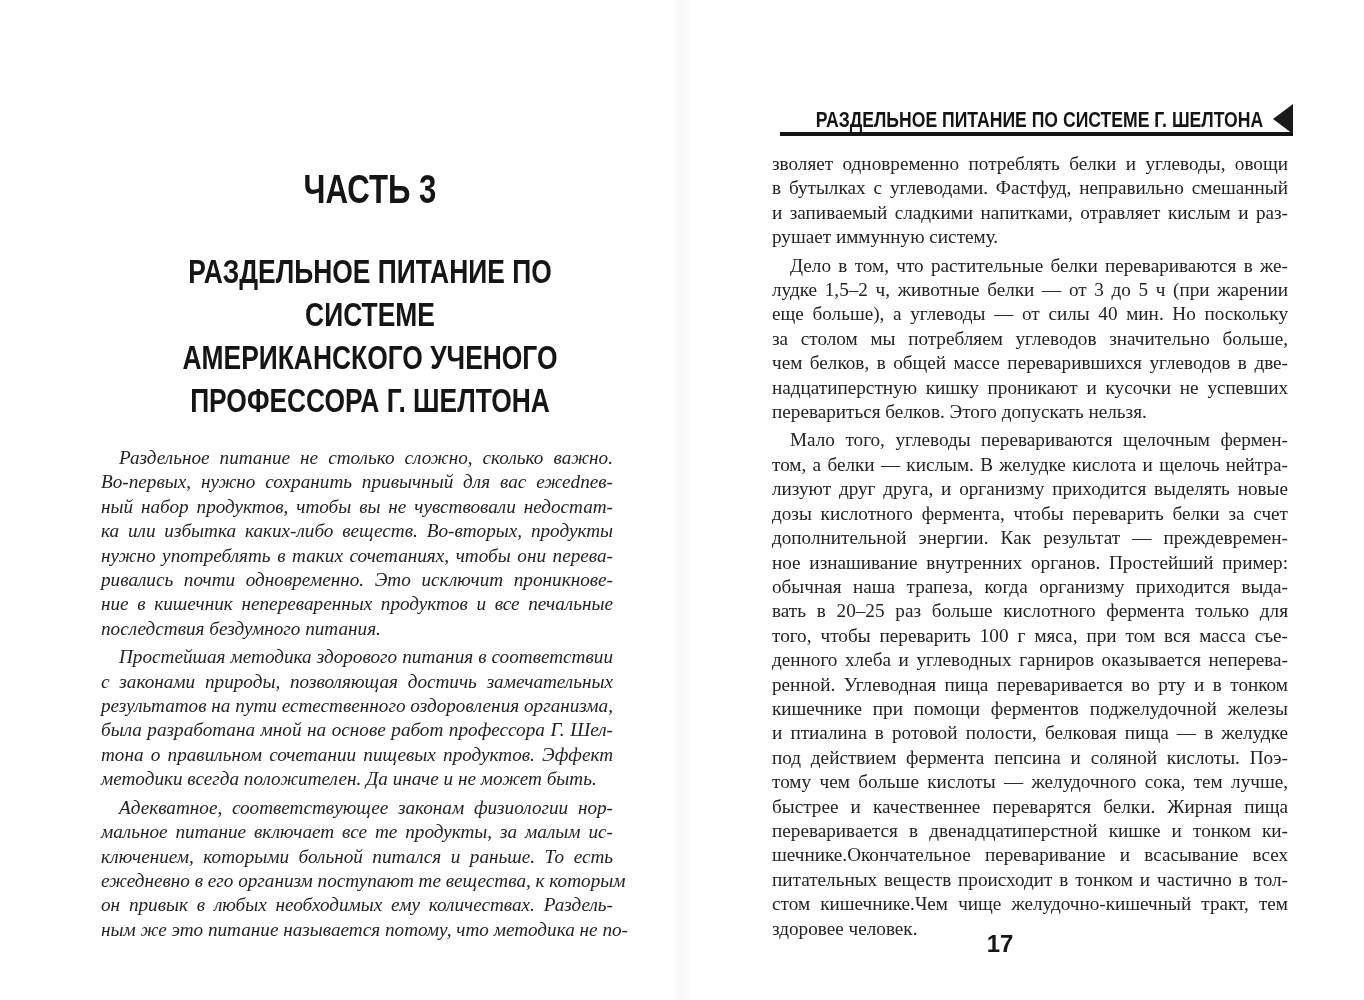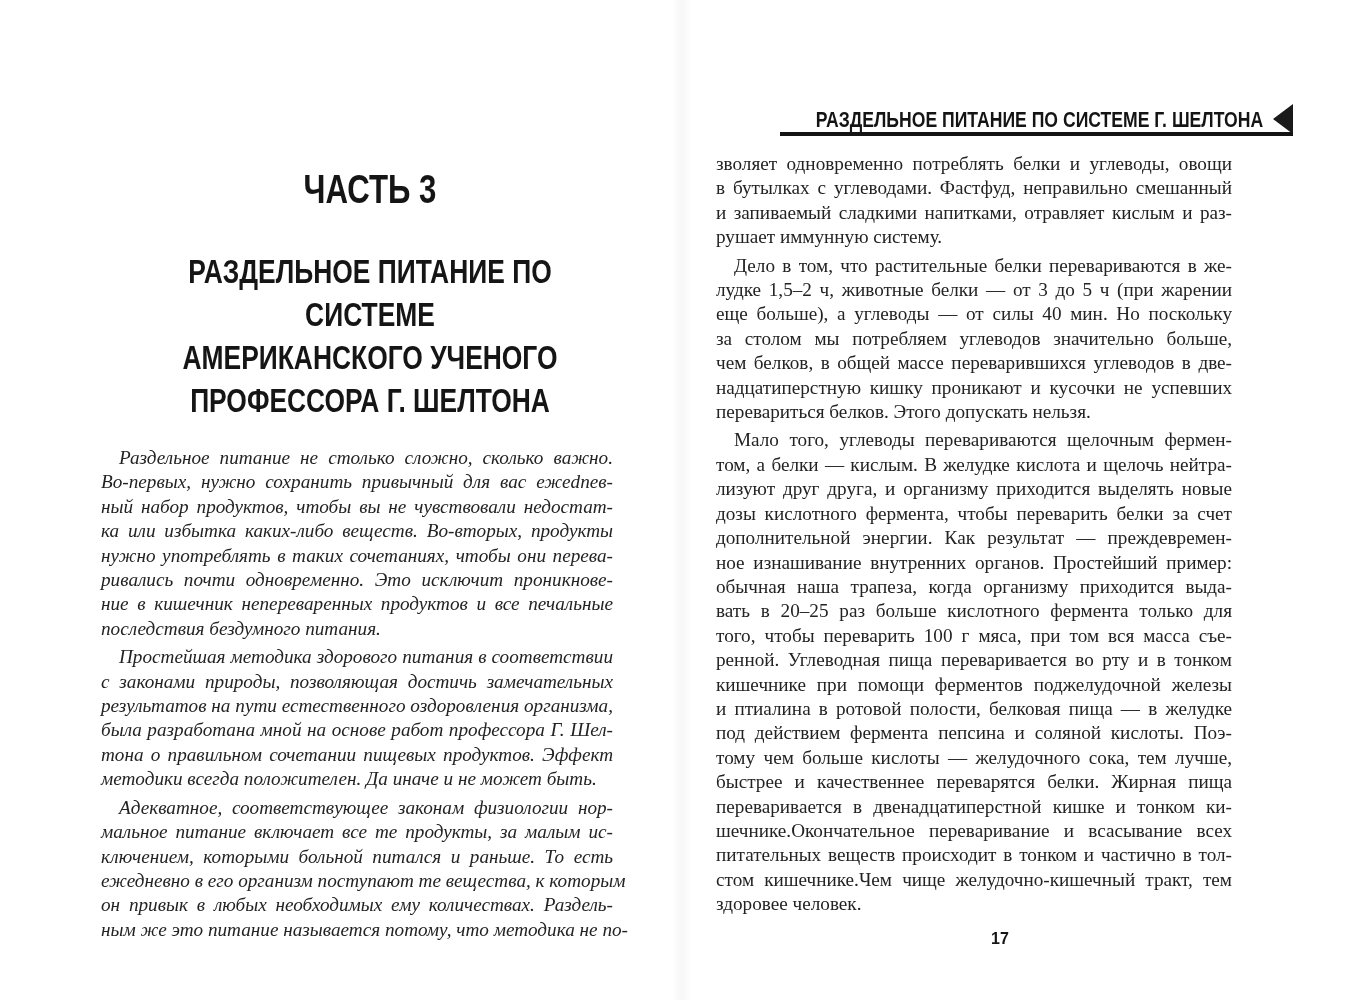--- a/index.html
+++ b/index.html
@@ -68,21 +68,21 @@
       text-align: justify;
       color: #232323;
     }
     .left-text {
       left: 101px;
       width: 512px;
       top: 446px;
       font-style: italic;
     }
     .right-text {
-      left: 716px;
+      left: 772px;
       width: 516px;
       top: 152px;
     }
     .para {
       margin: 0 0 4px 0;
       text-indent: 0;
     }
     .line {
       display: block;
       text-align-last: justify;
@@ -132,21 +132,21 @@
       border-right: 20px solid #1a1a1a;
     }
     .page-number {
       position: absolute;
       left: 960px;
       top: 930px;
       width: 80px;
       text-align: center;
       font-family: "Liberation Sans", "DejaVu Sans", sans-serif;
       font-weight: bold;
-      font-size: 16px;
+      font-size: 24px;
       color: #161616;
     }
     .gutter-shadow {
       position: absolute;
       left: 672px;
       top: 0;
       width: 20px;
       height: 1000px;
       background: linear-gradient(to right, rgba(0,0,0,0) 0%, rgba(0,0,0,0.03) 50%, rgba(0,0,0,0) 100%);
     }
@@ -220,20 +220,21 @@
     <div class="para">
       <span class="line first">Мало того, углеводы перевариваются щелочным фермен-</span>
       <span class="line">том, а белки — кислым. В желудке кислота и щелочь нейтра-</span>
       <span class="line">лизуют друг друга, и организму приходится выделять новые</span>
       <span class="line">дозы кислотного фермента, чтобы переварить белки за счет</span>
       <span class="line">дополнительной энергии. Как результат — преждевремен-</span>
       <span class="line">ное изнашивание внутренних органов. Простейший пример:</span>
       <span class="line">обычная наша трапеза, когда организму приходится выда-</span>
       <span class="line">вать в 20–25 раз больше кислотного фермента только для</span>
       <span class="line">того, чтобы переварить 100 г мяса, при том вся масса съе-</span>
+      <span class="line">денного хлеба и углеводных гарниров оказывается неперева-</span>
       <span class="line">ренной. Углеводная пища переваривается во рту и в тонком</span>
       <span class="line">кишечнике при помощи ферментов поджелудочной железы</span>
       <span class="line">и птиалина в ротовой полости, белковая пища — в желудке</span>
       <span class="line">под действием фермента пепсина и соляной кислоты. Поэ-</span>
       <span class="line">тому чем больше кислоты — желудочного сока, тем лучше,</span>
       <span class="line">быстрее и качественнее переварятся белки. Жирная пища</span>
       <span class="line">переваривается в двенадцатиперстной кишке и тонком ки-</span>
       <span class="line">шечнике.Окончательное переваривание и всасывание всех</span>
       <span class="line">питательных веществ происходит в тонком и частично в тол-</span>
       <span class="line">стом кишечнике.Чем чище желудочно-кишечный тракт, тем</span>

